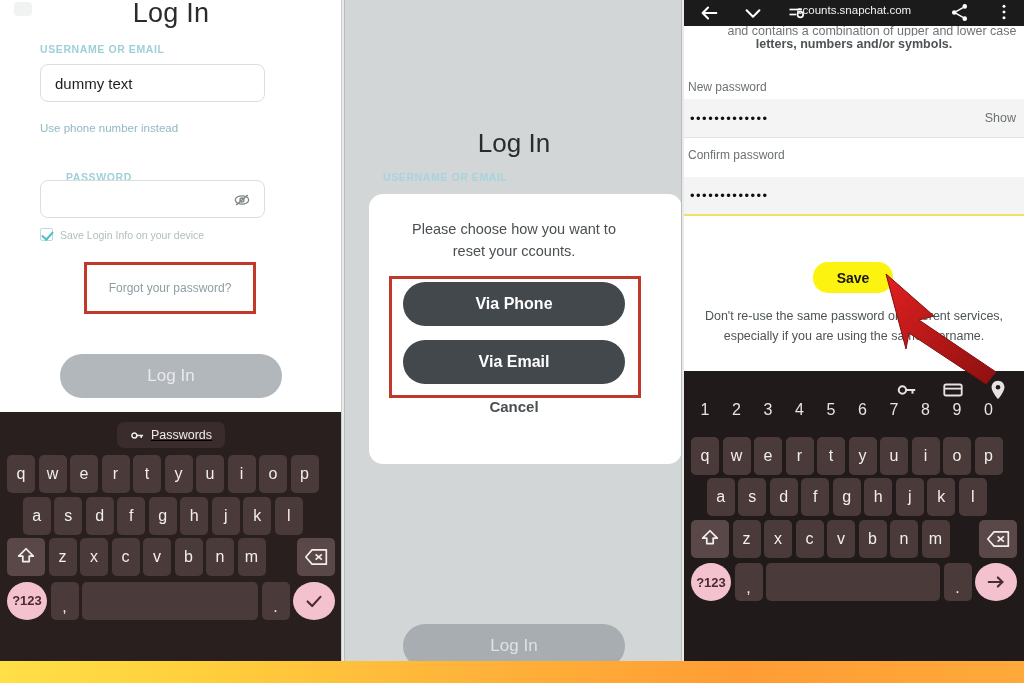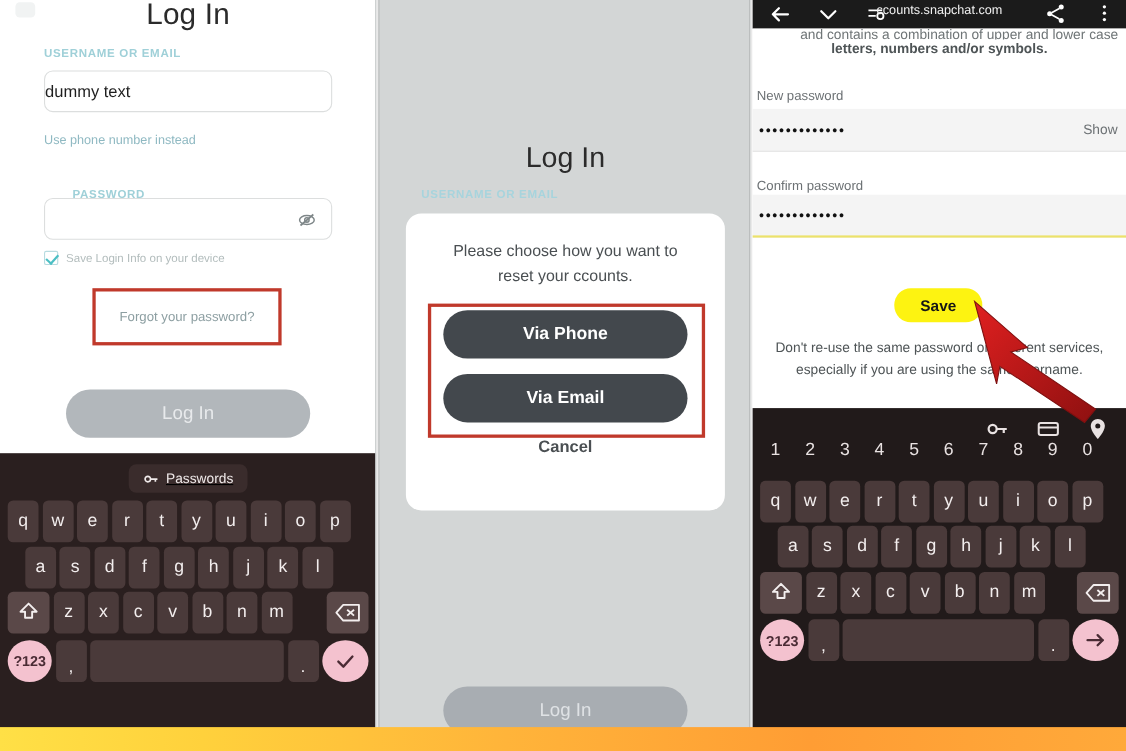--- a/index.html
+++ b/index.html
@@ -34,23 +34,23 @@
     position:absolute; left:14px; top:2px; width:18px; height:14px;
     border-radius:4px; background:#f1f3f3;
   }
   .fieldlabel {
     position:absolute; left:40px; font-size:10.5px; letter-spacing:.6px;
     color:#9fd0d8; font-weight:600;
   }
   .p1-lbl-user { top:43px; }
   .p1-lbl-pass { top:171px;margin-left:26px; }
   .p1-input {
-    position:absolute; left:40px; width:262px; height:38px;
+    position:absolute; left:40px; width:225px; height:38px;
     border:1px solid #dcdede; border-radius:8px; background:#fff;
-    display:flex; align-items:center; padding:0 0;
+    display:flex; align-items:center; padding:0 14px;
     font-size:15px; color:#1e1e1e;
   }
   .p1-input-user { top:64px; }
   .p1-input-pass { top:180px; }
   .p1-eye { position:absolute; right:12px; top:9px; width:20px; height:20px; }
   .p1-link {
     position:absolute; left:40px; top:122px; font-size:11.5px; color:#8fb9c2;
   }
   .p1-check-row {
     position:absolute; left:40px; top:228px; display:flex; align-items:center; gap:7px;
@@ -102,21 +102,21 @@
   
   .p2-title {
     position:absolute; top:128px; left:0; width:338px; text-align:center;
     font-size:26px; color:#2b2b2b;
   }
   .p2-lbl {
     position:absolute; left:38px; top:171px; font-size:10.5px;
     letter-spacing:.6px; color:#a7d4dd; font-weight:600;
   }
   .p2-dialog {
-    position:absolute; left:24px; top:194px; width:290px; height:270px;
+    position:absolute; left:24px; top:194px; width:313px; height:270px;
     background:#ffffff; border-radius:14px;padding-left:16px;
   }
   .p2-dlg-text {
     position:absolute; left:22px; top:24px; width:246px; text-align:center;
     font-size:14.5px; line-height:22px; color:#4a4f52;
   }
   .p2-btn {
     position:absolute; left:34px; width:222px; height:44px;
     background:#43484d; border-radius:22px;
     display:flex; align-items:center; justify-content:center;
@@ -332,21 +332,21 @@
     <div class="p3-content">
       <div class="p3-helptext-clip">and contains a combination of upper and lower case</div>
       <div class="p3-helptext">letters, numbers and/or symbols.</div>
 
       <div class="p3-flabel" style="top:54px">New password</div>
       <div class="p3-field" style="top:73px">
         <span class="p3-dots">•••••••••••••</span>
         <span class="p3-show">Show</span>
       </div>
 
-      <div class="p3-flabel" style="top:136px">Confirm password</div>
+      <div class="p3-flabel" style="top:122px">Confirm password</div>
       <div class="p3-field active" style="top:151px">
         <span class="p3-dots">•••••••••••••</span>
       </div>
 
       <div class="p3-save">Save</div>
 
       <div class="p3-note">
         <span>Don't re-use the same password on different services,</span><br>
         <span>especially if you are using the same username.</span>
       </div>

